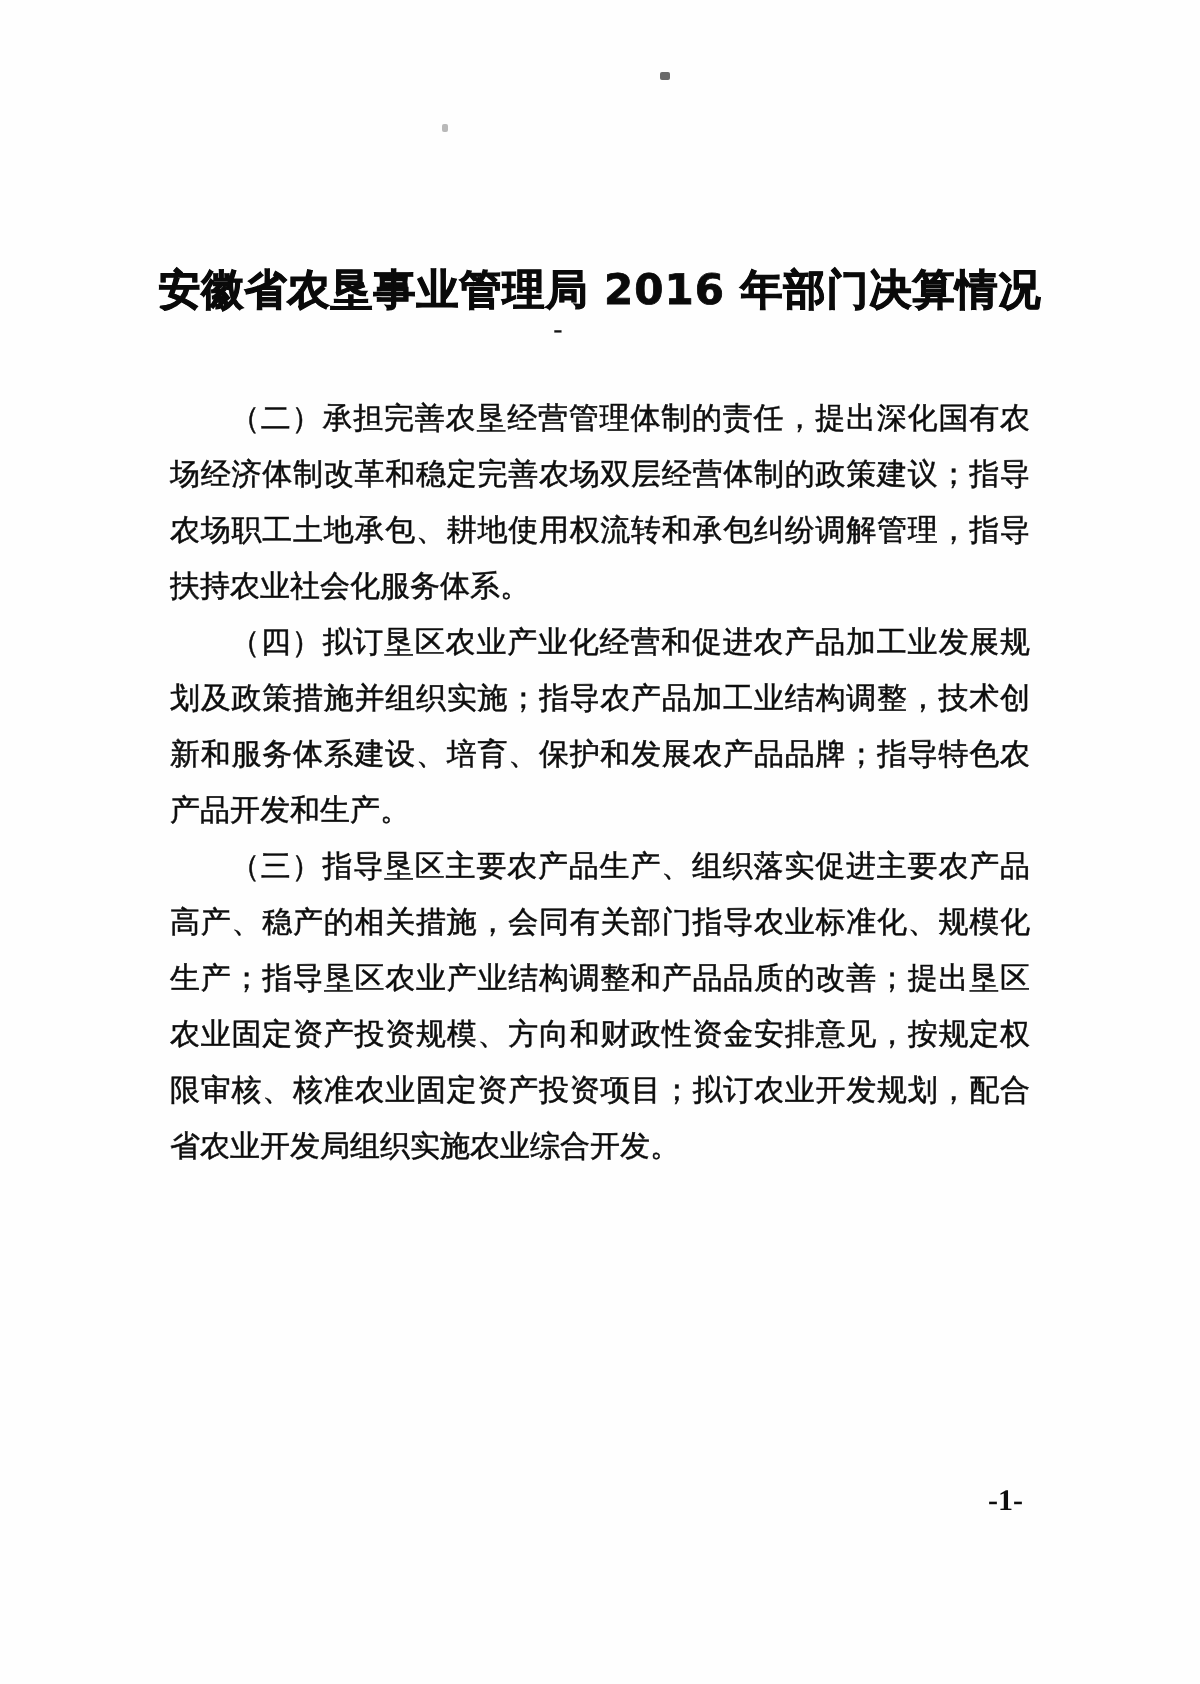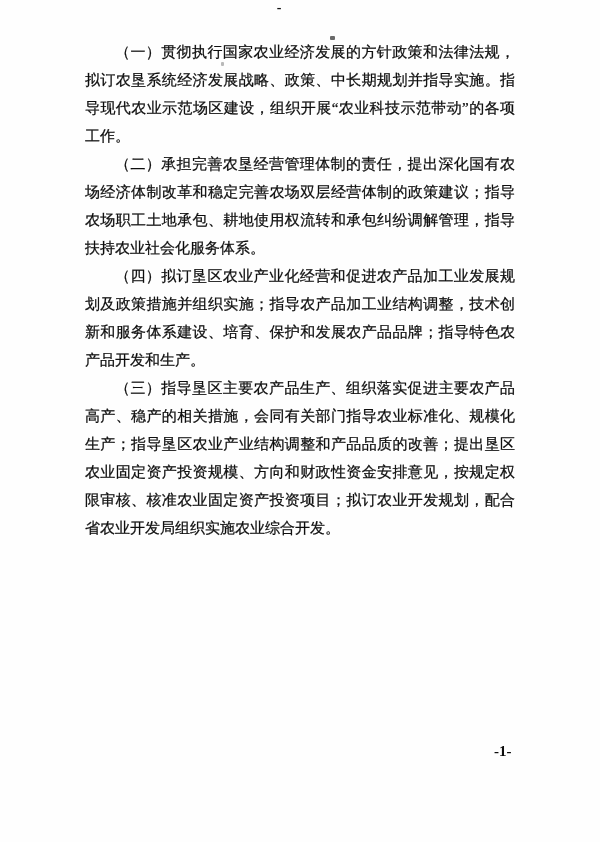--- a/index.html
+++ b/index.html
@@ -83,26 +83,26 @@
   }
 </style>
 </head>
 <body>
 
 <div class="paper">
 
   <div class="speck speck-1"></div>
   <div class="speck speck-2"></div>
 
+  <h1 class="doc-title">安徽省农垦事业管理局 2016 年部门决算情况</h1>
 
   <div class="title-mark">-</div>
 
   <div class="content">
 
-    <p class="para">（一）贯彻执行国家农业经济发展的方针政策和法律法规，拟订农垦系统经济发展战略、政策、中长期规划并指导实施。指导现代农业示范场区建设，组织开展“农业科技示范带动”的各项工作。</p>
 
     <p class="para">（二）承担完善农垦经营管理体制的责任，提出深化国有农场经济体制改革和稳定完善农场双层经营体制的政策建议；指导农场职工土地承包、耕地使用权流转和承包纠纷调解管理，指导扶持农业社会化服务体系。</p>
 
     <p class="para">（四）拟订垦区农业产业化经营和促进农产品加工业发展规划及政策措施并组织实施；指导农产品加工业结构调整，技术创新和服务体系建设、培育、保护和发展农产品品牌；指导特色农产品开发和生产。</p>
 
     <p class="para">（三）指导垦区主要农产品生产、组织落实促进主要农产品高产、稳产的相关措施，会同有关部门指导农业标准化、规模化生产；指导垦区农业产业结构调整和产品品质的改善；提出垦区农业固定资产投资规模、方向和财政性资金安排意见，按规定权限审核、核准农业固定资产投资项目；拟订农业开发规划，配合省农业开发局组织实施农业综合开发。</p>
   </div>
 
   <div class="page-number">-1-</div>
 

